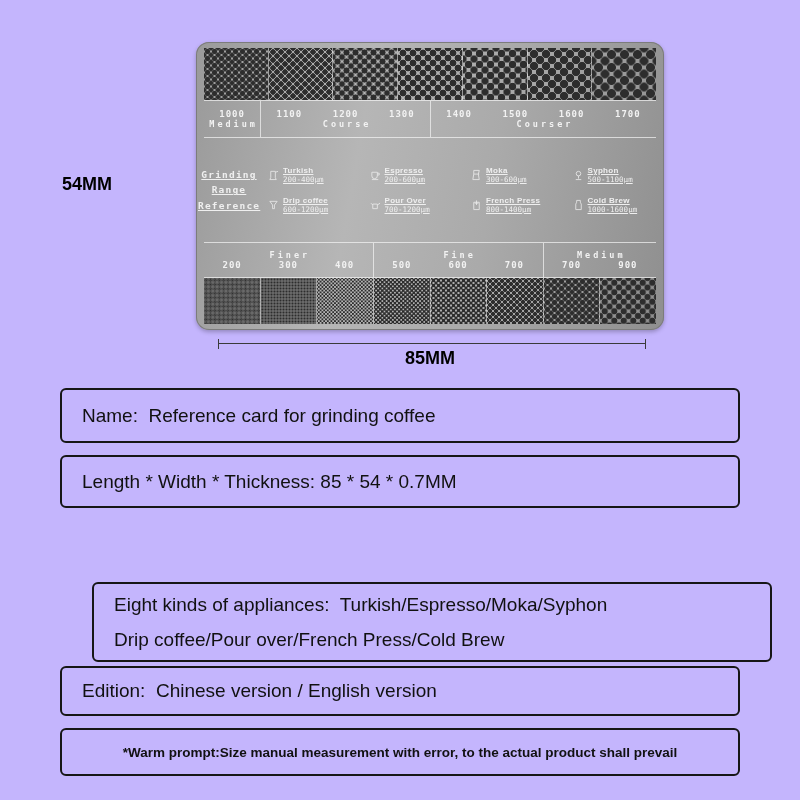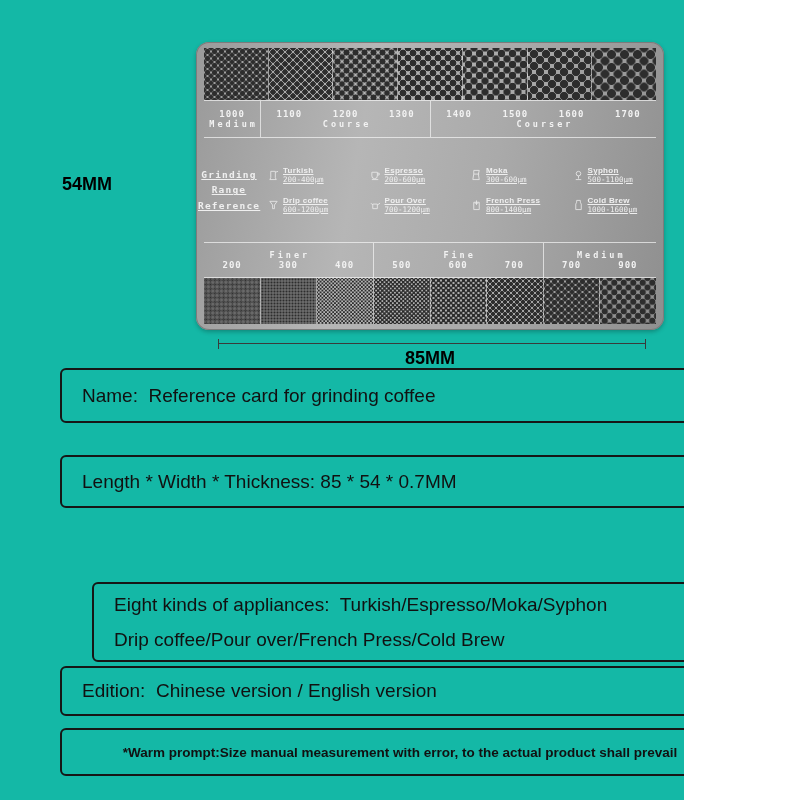--- a/index.html
+++ b/index.html
@@ -1,16 +1,16 @@
 <!DOCTYPE html>
 <html><head>
 <meta charset="utf-8">
 <style>
   html,body{margin:0;padding:0;background:#fff;}
-  #stage{position:relative;width:684px;height:800px;background:#14b8a6;overflow:hidden;
+  #stage{position:relative;width:800px;height:800px;background:#c4b5fd;overflow:hidden;
          font-family:"Liberation Sans",sans-serif;color:#111;}
 
   
   .card{position:absolute;left:196px;top:42px;width:468px;height:288px;border-radius:13px;
         background:linear-gradient(100deg,#9a9a9a 0%,#b6b6b6 35%,#aaaaaa 62%,#8f8f8f 100%);
         box-shadow:inset 0 0 0 1px #7c7c7c, 0 2px 4px rgba(0,0,0,.25);
         display:flex;flex-direction:column;box-sizing:border-box;}
   .mesh-row{display:flex;overflow:hidden;}
   .mesh-row.top{height:52px;margin:6px 8px 0;}
   .mesh-row.bottom{height:46px;margin:0 8px 6px;}
@@ -63,21 +63,21 @@
   .dim-line::before,.dim-line::after{content:"";position:absolute;top:-5px;height:10px;border-left:1.5px solid #3a3a3a;}
   .dim-line::before{left:0;} .dim-line::after{right:0;}
   .dim-w{position:absolute;left:196px;top:348px;width:468px;text-align:center;
          font-size:18px;font-weight:bold;color:#000;}
 
   
   .ibox{position:absolute;left:60px;width:680px;box-sizing:border-box;border:2px solid #161616;
         border-radius:6px;padding:0 20px;display:flex;flex-direction:column;justify-content:center;
         font-size:19px;color:#111;}
   .ibox .line{white-space:pre-wrap;}
-  .ib1{top:368px;height:55px;}
+  .ib1{top:388px;height:55px;}
   .ib2{top:455px;height:53px;}
   .ib3{top:519px;height:50px;}
   .ib4{top:582px;height:80px;line-height:1.85;margin-left:32px;}
   .ib5{top:666px;height:50px;}
   .footnote{top:728px;height:48px;font-size:13.5px;font-weight:bold;align-items:center;text-align:center;}
 </style>
 </head>
 <body>
 
 <div id="stage">

